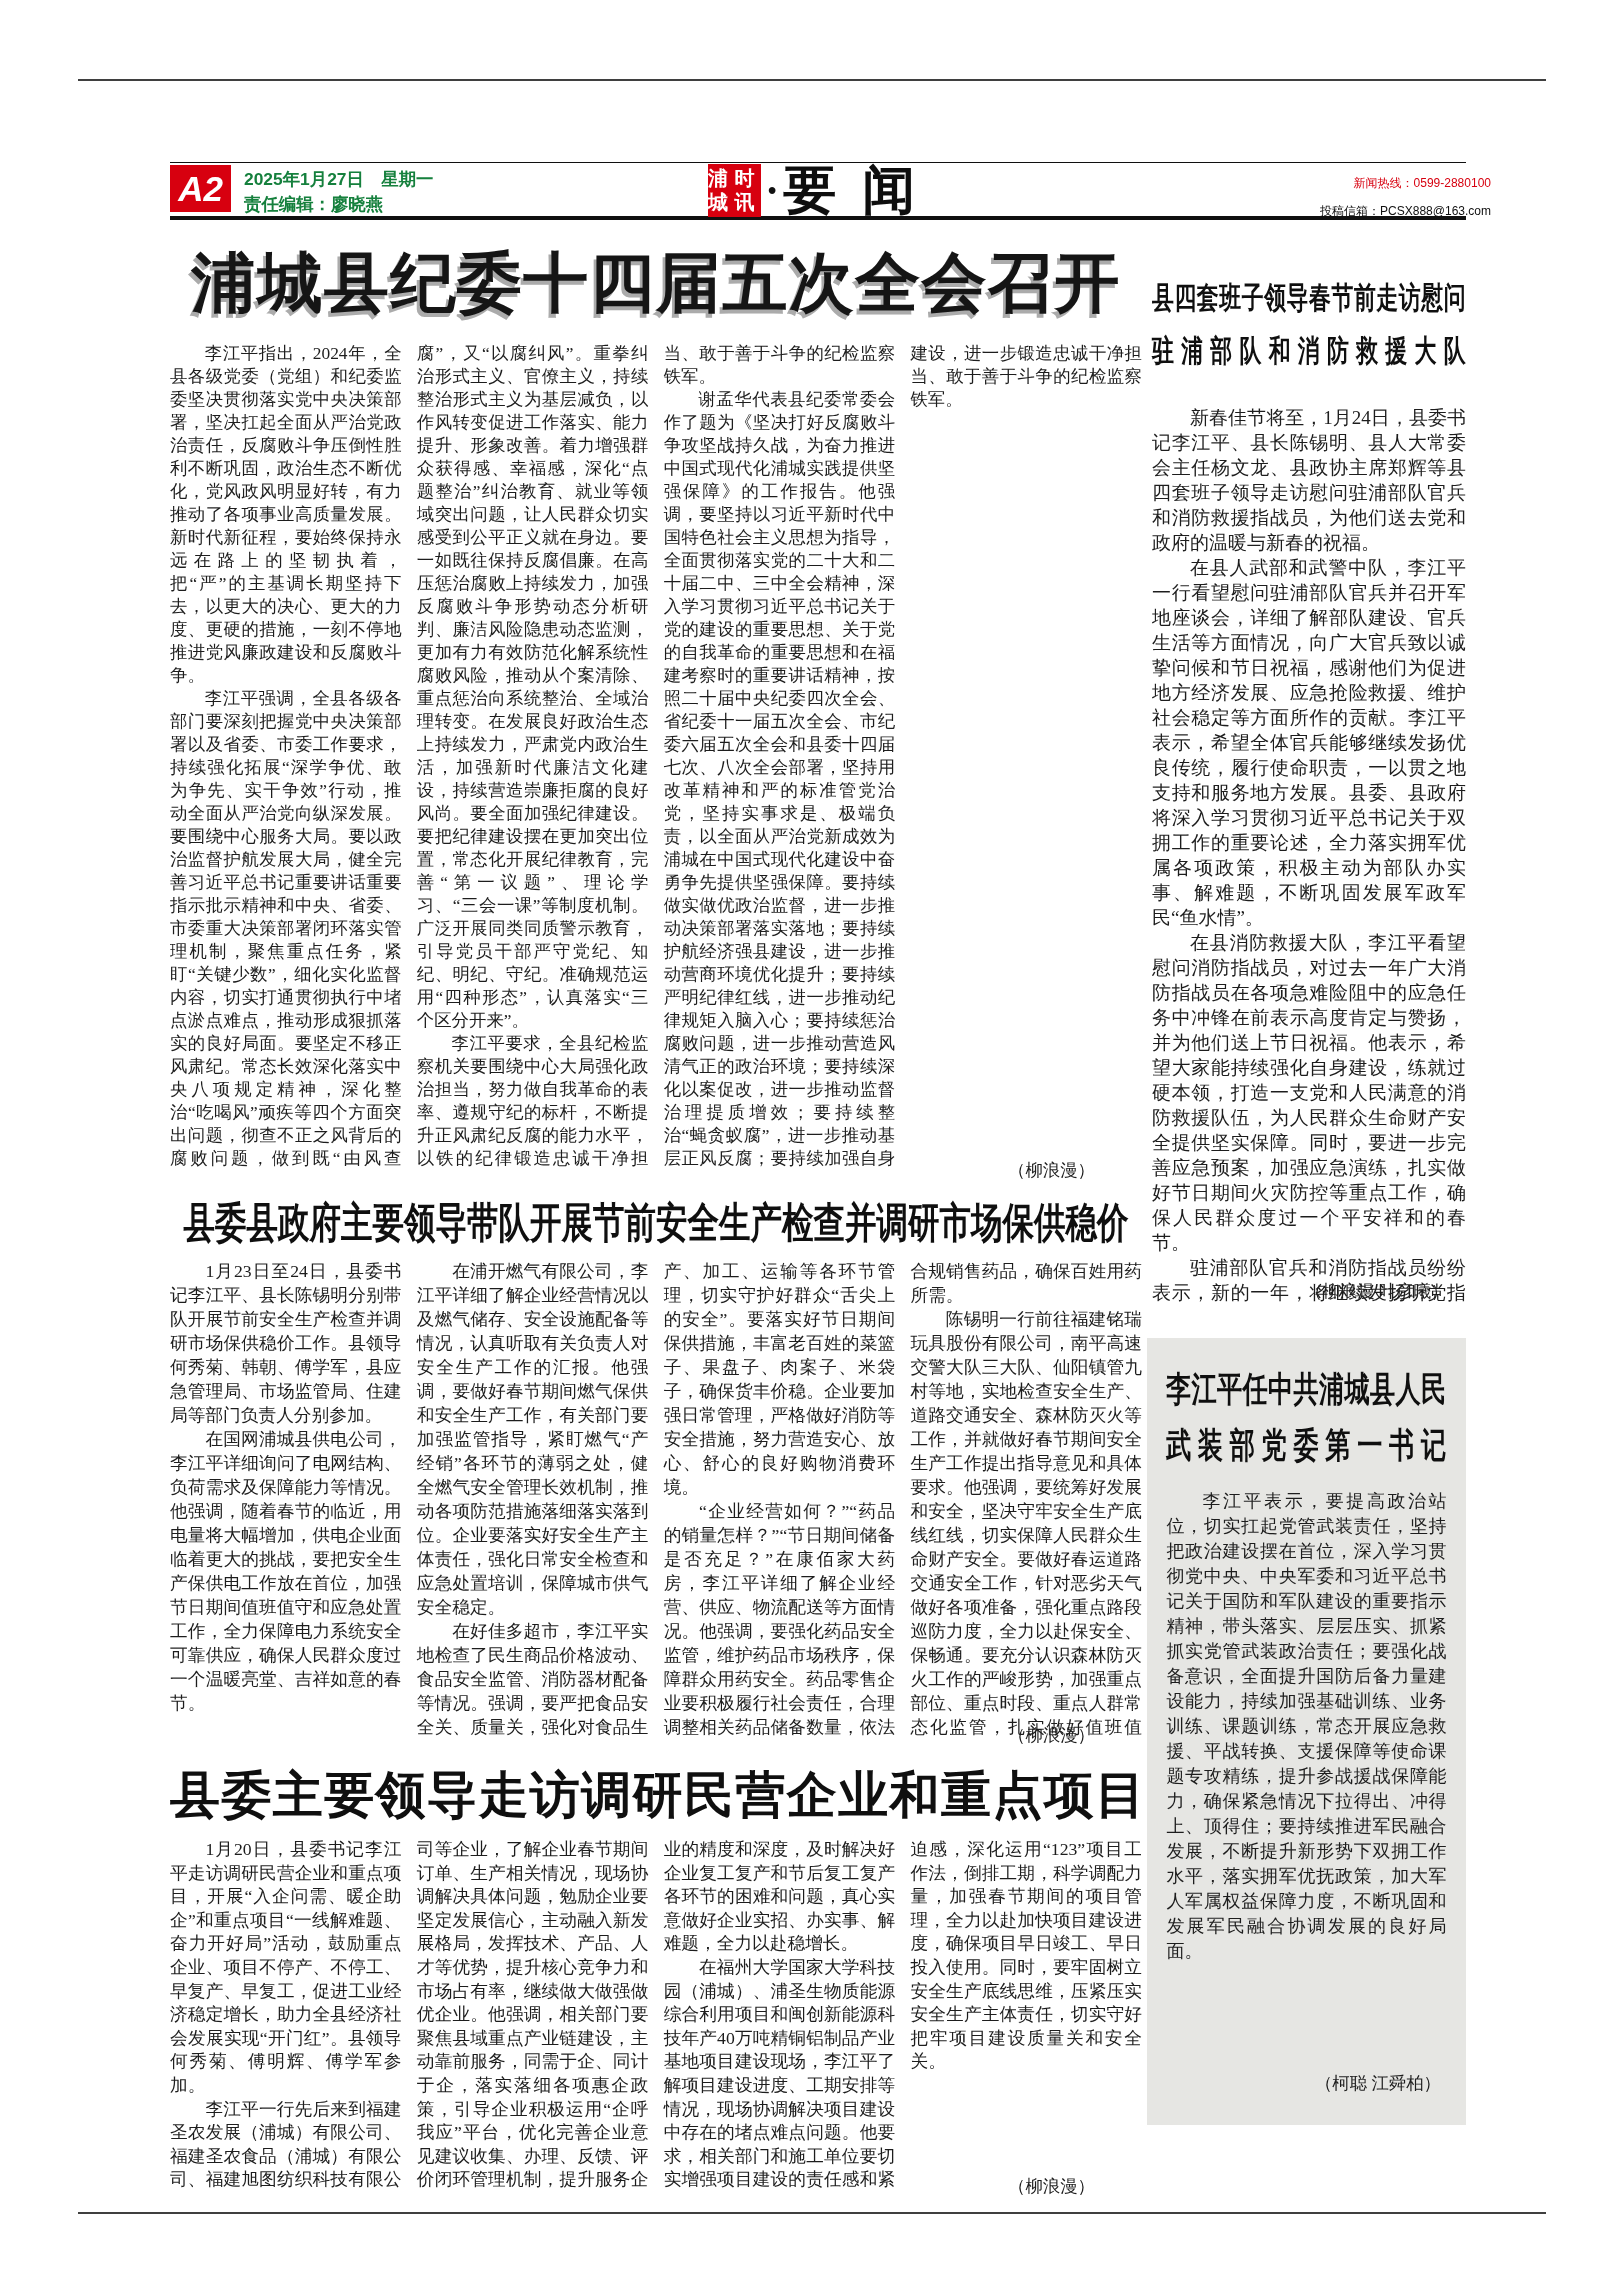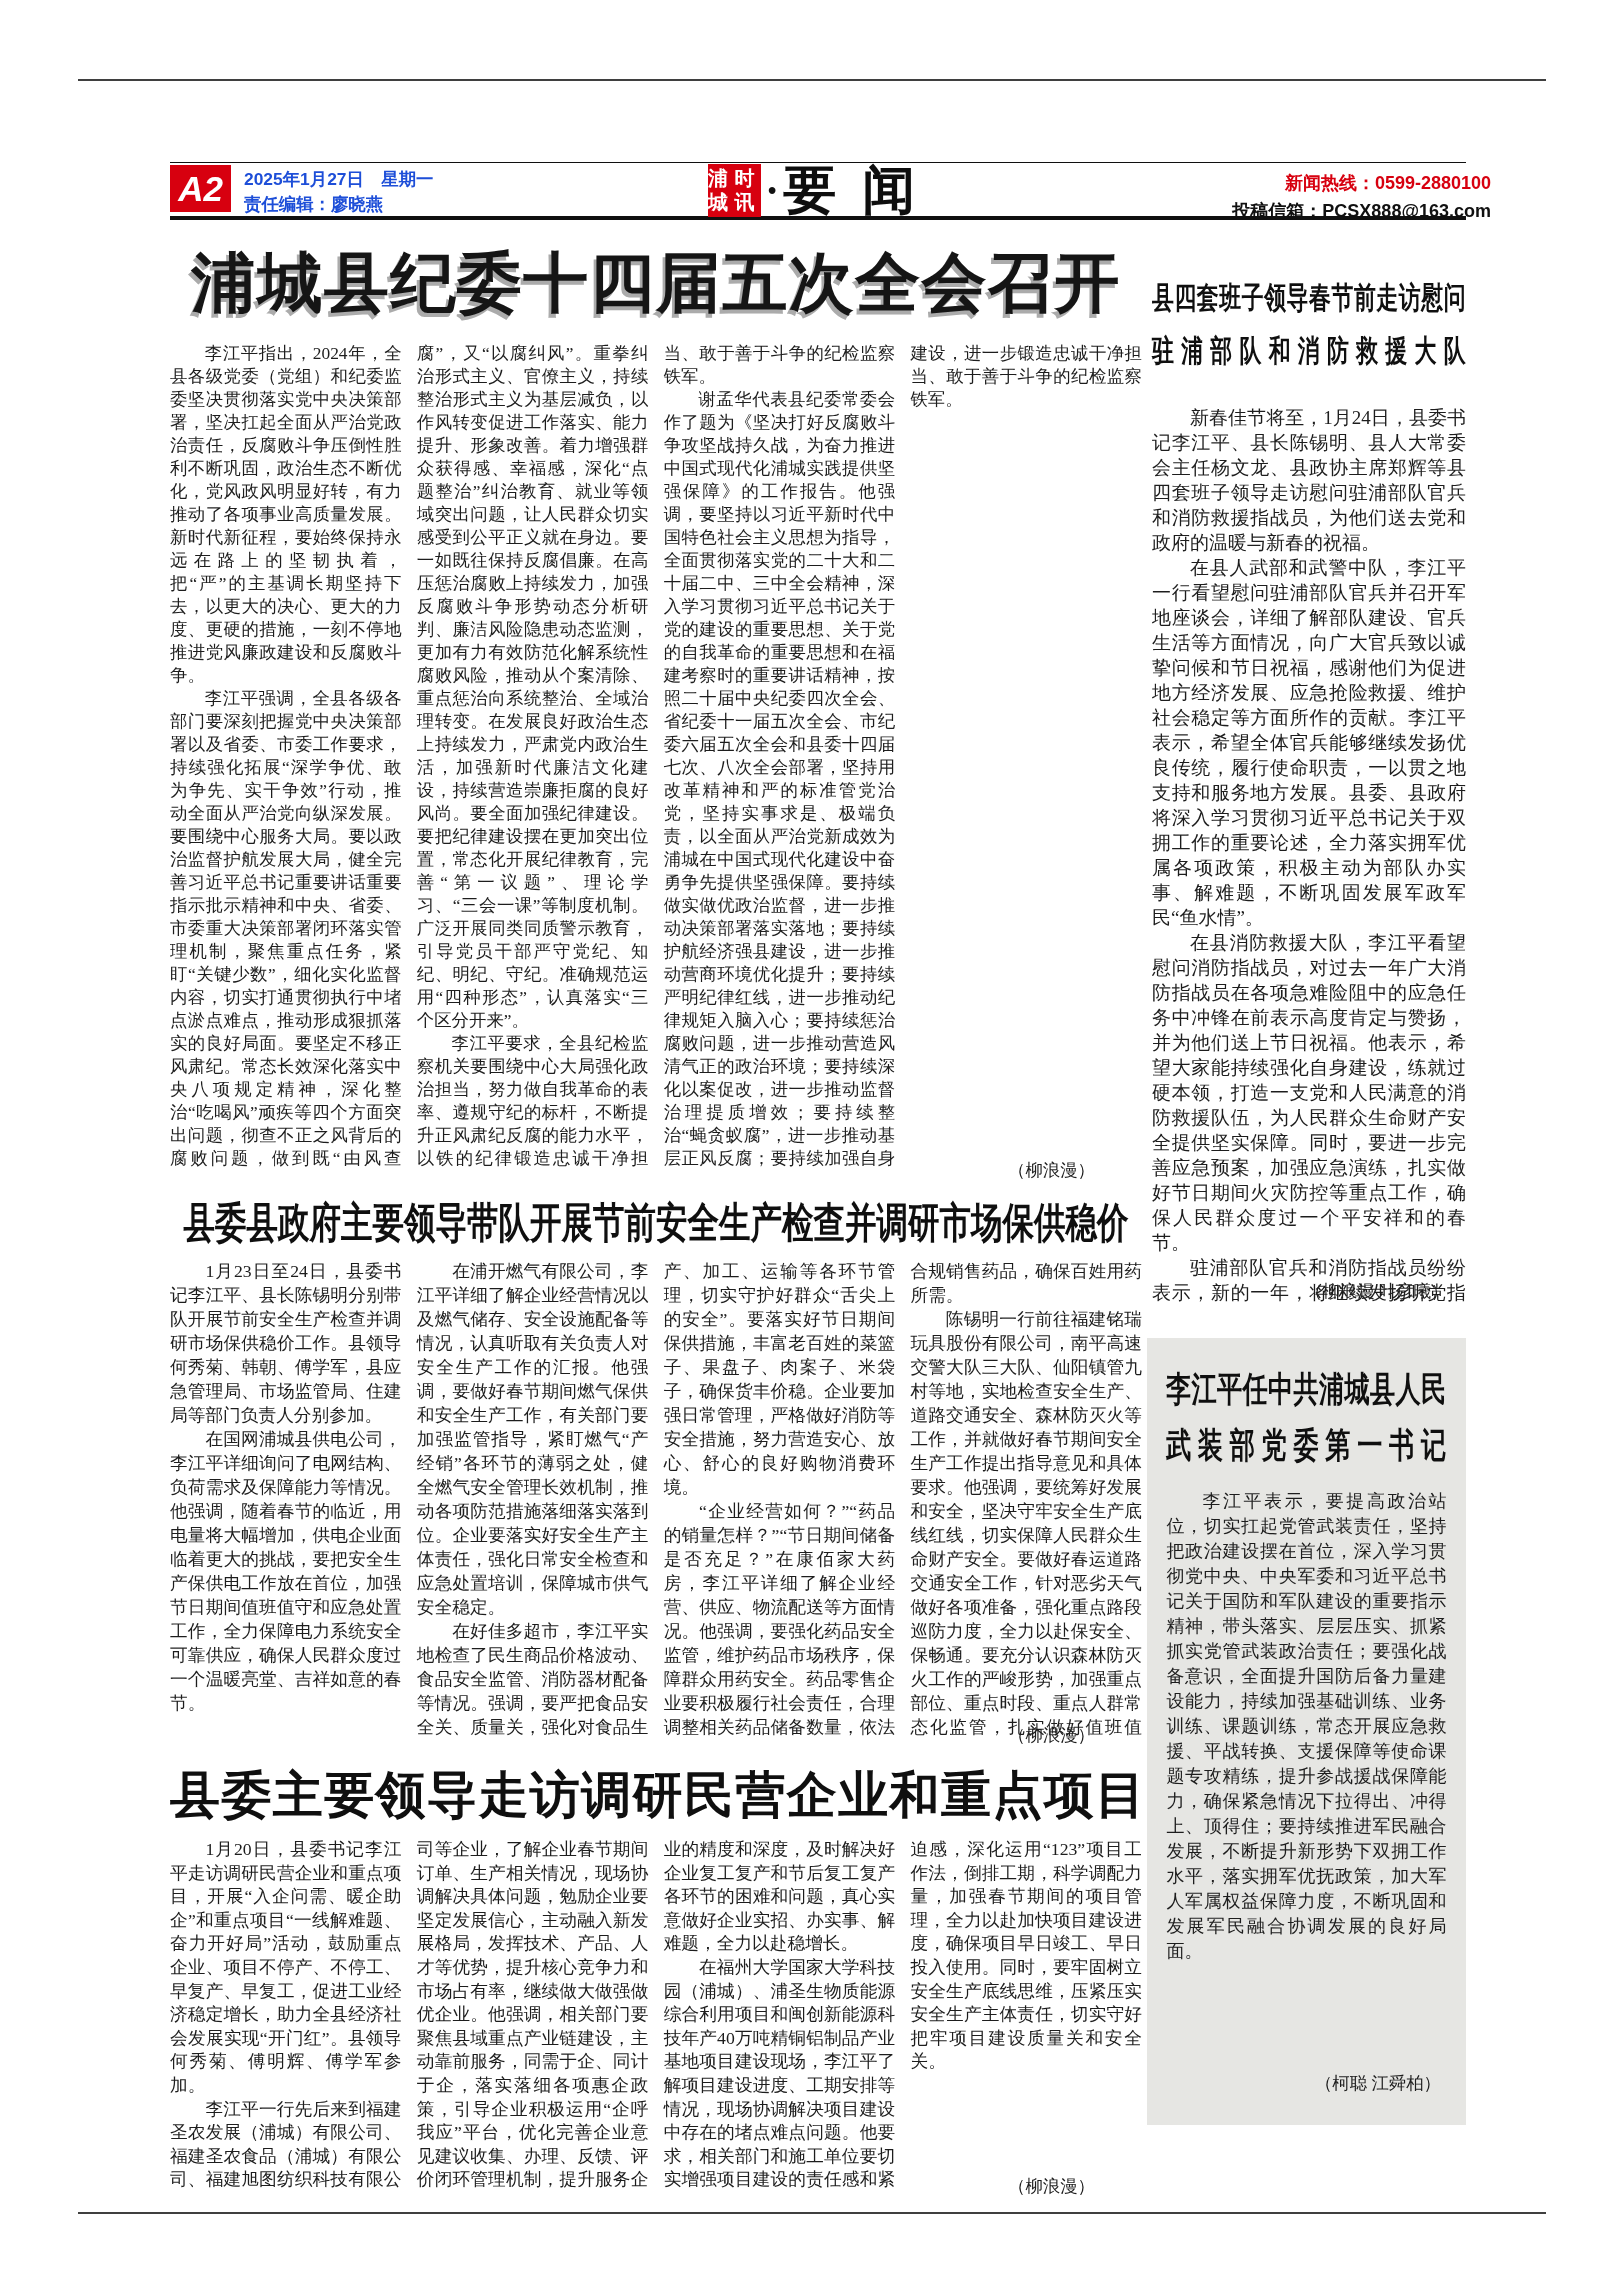--- a/index.html
+++ b/index.html
@@ -10,30 +10,30 @@
   
   .frame-top{left:78px;top:79px;width:1468px;height:0;border-top:2.8px solid #3f3f3f;}
   .frame-bottom{left:78px;top:2212px;width:1468px;height:0;border-top:2.8px solid #3f3f3f;}
   
   .mast-thin{left:170px;top:162px;width:1296px;height:0;border-top:1.4px solid #101010;}
   .mast-thick{left:170px;top:216px;width:1296px;height:4.2px;background:#101010;}
   .a2box{left:170px;top:165px;width:61px;height:47px;background:#d7000f;color:#fff;
          display:flex;align-items:center;justify-content:center;
          font-family:"Liberation Sans",sans-serif;font-weight:900;font-style:italic;font-size:35px;}
   .dateblock{left:244px;top:167px;font-family:"Liberation Sans",sans-serif;font-weight:700;
-             font-size:17.4px;line-height:25px;color:#1d4ed8;}
+             font-size:17.4px;line-height:25px;color:#15803d;}
   .mastcenter{left:708px;top:164px;height:53px;display:flex;align-items:center;gap:7px;}
   .logo{width:53px;height:53px;background:#d7000f;color:#fff;display:flex;flex-direction:row;
         align-items:center;justify-content:center;font-family:"Liberation Sans",sans-serif;
         font-weight:900;font-size:20px;line-height:23.6px;letter-spacing:1.4px;}
   .mastdot{font-size:23.6px;font-weight:900;color:#111;font-family:"Liberation Sans",sans-serif;}
   .sectiontitle{font-family:"Liberation Sans",sans-serif;font-weight:900;font-size:53px;
                 color:#0e0e0e;letter-spacing:5.6px;white-space:nowrap;}
   .contact{right:158px;top:169px;text-align:right;font-family:"Liberation Sans",sans-serif;
-           font-weight:700;font-size:18px;line-height:28px;}
+           font-weight:400;font-size:12px;line-height:28px;}
   .hotline{color:#d7000f;}
   .mailbox{color:#101010;}
   
   .headline-main{left:170px;top:242px;width:972px;height:85px;text-align:center;
       font-family:"Liberation Sans",sans-serif;font-weight:900;font-size:65px;line-height:82px;
       color:#151515;letter-spacing:1.4px;white-space:nowrap;text-shadow:-2.8px 3.5px 0 #ababab;}
   .h-serif{font-weight:900;color:#0f0f0f;}
   .headline-safety{left:170px;top:1193px;width:972px;height:60px;overflow:visible;}
   .headline-safety .scale{width:1296px;transform:scaleX(0.75);transform-origin:left top;
       font-size:42px;line-height:60px;text-align:center;white-space:nowrap;}

